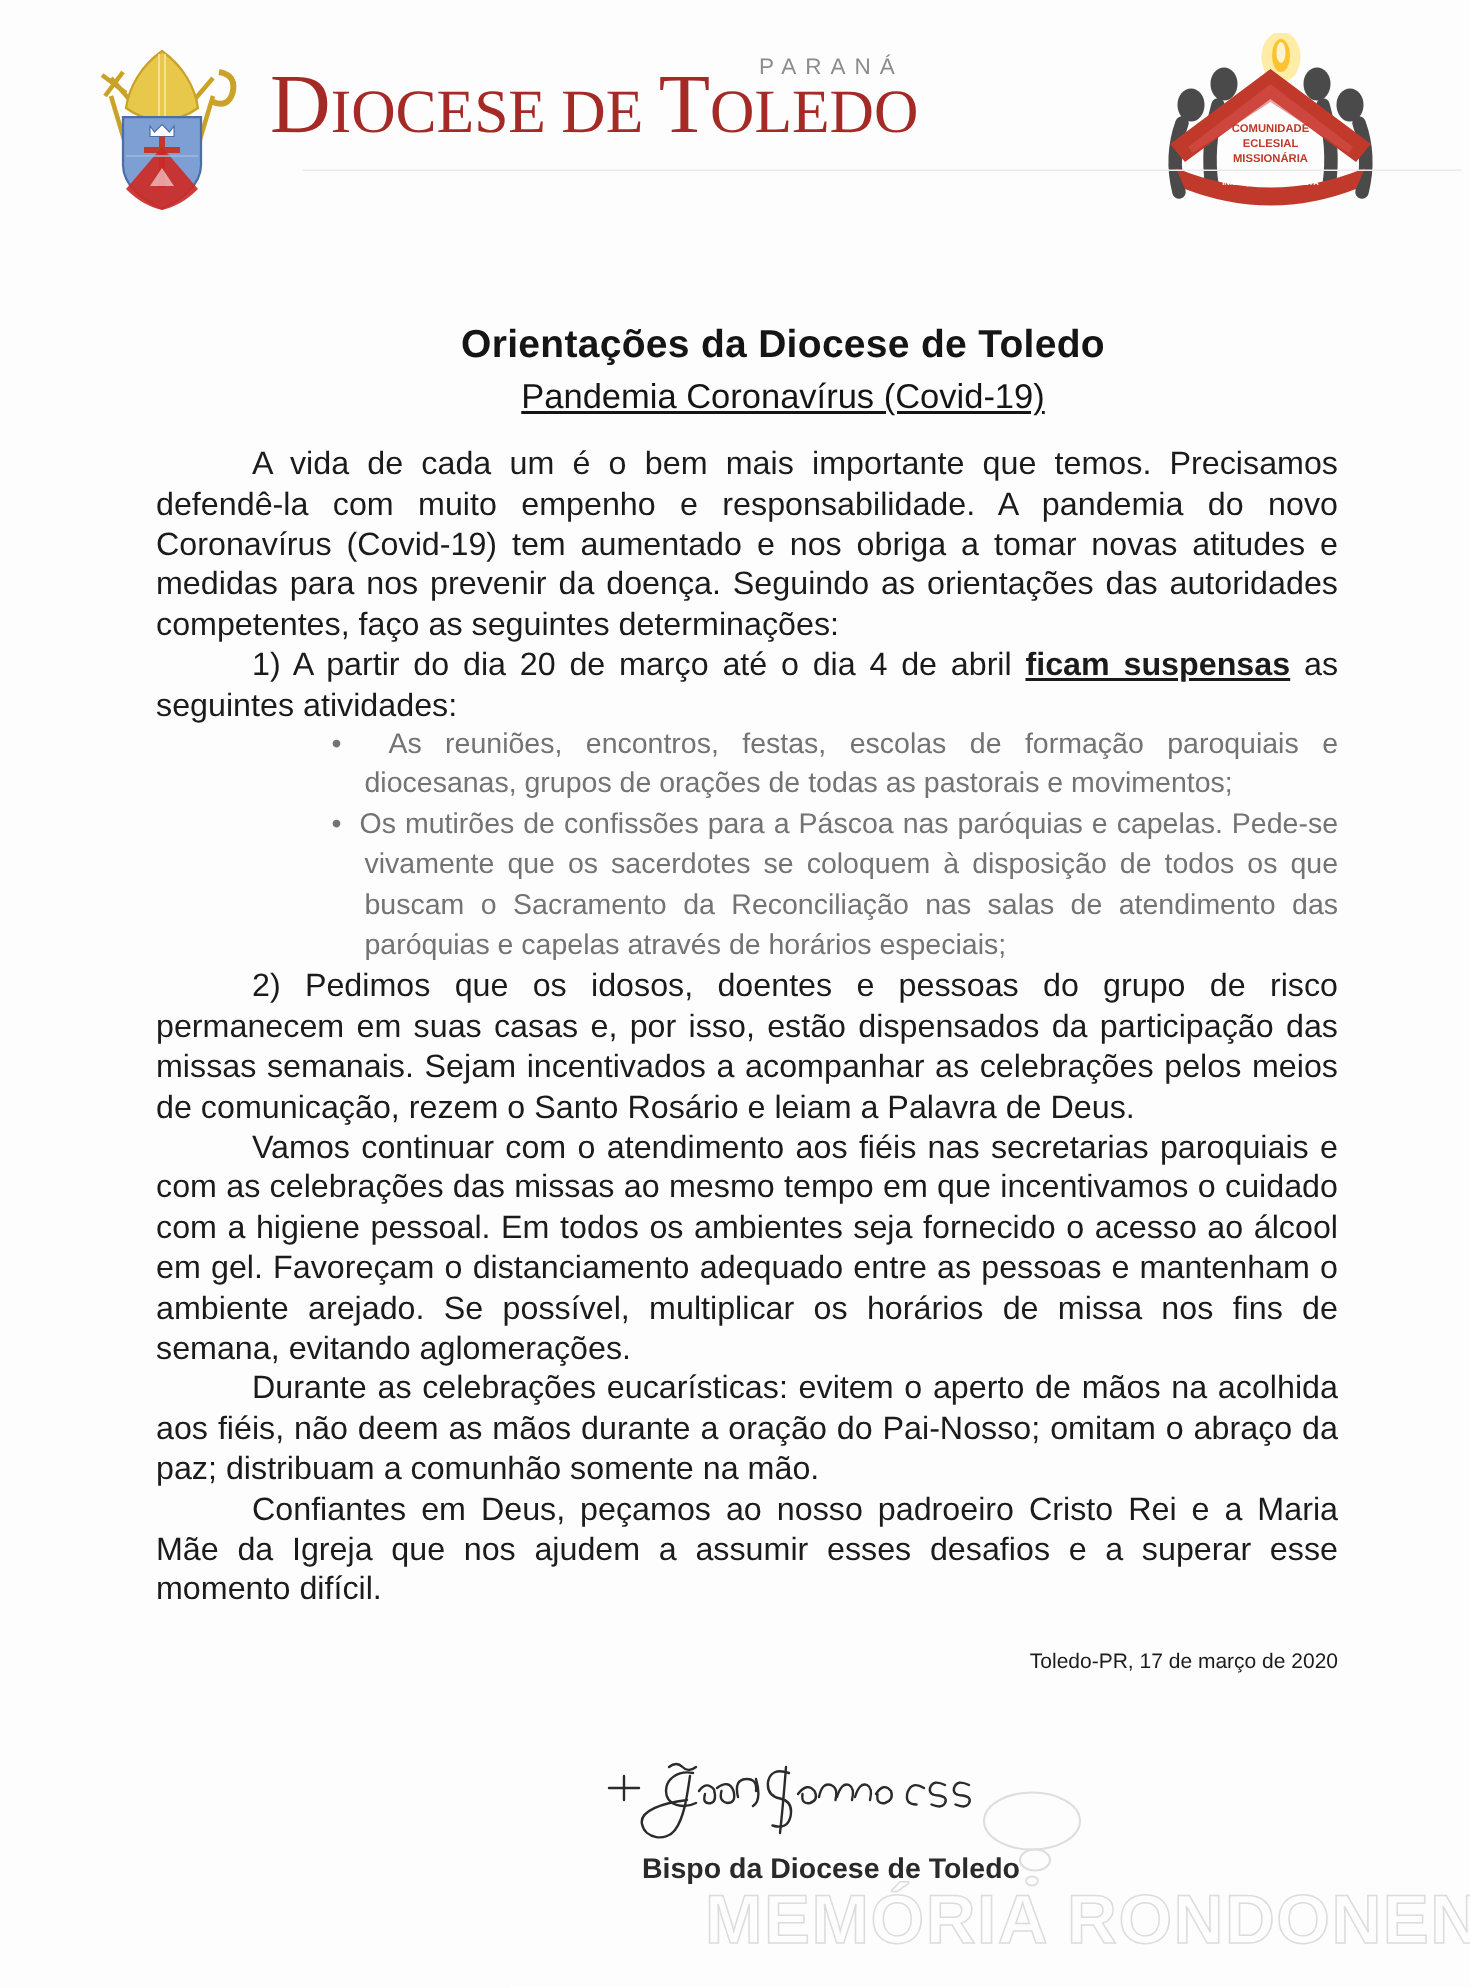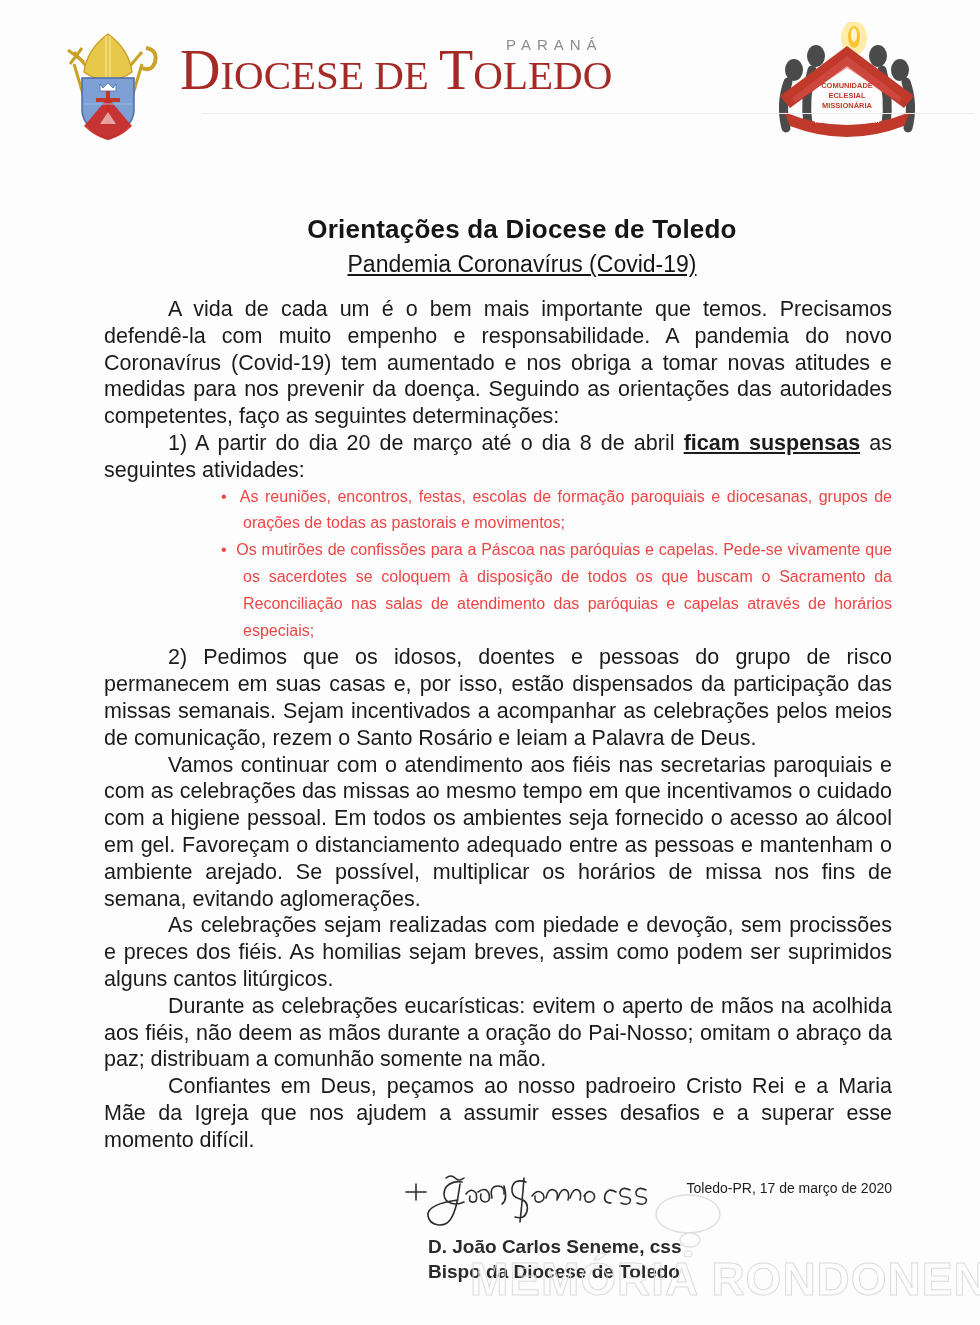--- a/index.html
+++ b/index.html
@@ -146,23 +146,23 @@
 
   .para b { font-weight: bold; text-decoration: underline; }
 
   .bullets {
     margin: 0;
     padding: 0;
     list-style: none;
   }
   .bullet {
     font-family: "Liberation Sans", sans-serif;
-    font-size: 16px;
+    font-size: 19px;
     line-height: 26.8px;
-    color: #ef4444;
+    color: #737373;
     text-align: justify;
     margin-left: 117px;
     padding-left: 22px;
     text-indent: -22px;
   }
   .bullet::before {
     content: "\2022\00a0\00a0";
   }
 
   .date-line {
@@ -313,30 +313,29 @@
 
   <div class="title-block">
     <h1 class="doc-title">Orientações da Diocese de Toledo</h1>
     <h2 class="doc-subtitle">Pandemia Coronavírus (Covid-19)</h2>
   </div>
 
   <div class="body-area">
 
     <p class="para">A vida de cada um é o bem mais importante que temos. Precisamos defendê-la com muito empenho e responsabilidade. A pandemia do novo Coronavírus (Covid-19) tem aumentado e nos obriga a tomar novas atitudes e medidas para nos prevenir da doença. Seguindo as orientações das autoridades competentes, faço as seguintes determinações:</p>
 
-    <p class="para"><span>1) A partir do dia 20 de março até o dia 8 de abril </span><b>ficam suspensas</b><span> as seguintes atividades:</span></p>
+    <p class="para"><span>1) A partir do dia 20 de março até o dia 4 de abril </span><b>ficam suspensas</b><span> as seguintes atividades:</span></p>
 
     <ul class="bullets">
       <li class="bullet">As reuniões, encontros, festas, escolas de formação paroquiais e diocesanas, grupos de orações de todas as pastorais e movimentos;</li>
       <li class="bullet">Os mutirões de confissões para a Páscoa nas paróquias e capelas. Pede-se vivamente que os sacerdotes se coloquem à disposição de todos os que buscam o Sacramento da Reconciliação nas salas de atendimento das paróquias e capelas através de horários especiais;</li>
     </ul>
 
     <p class="para">2) Pedimos que os idosos, doentes e pessoas do grupo de risco permanecem em suas casas e, por isso, estão dispensados da participação das missas semanais. Sejam incentivados a acompanhar as celebrações pelos meios de comunicação, rezem o Santo Rosário e leiam a Palavra de Deus.</p>
     <p class="para">Vamos continuar com o atendimento aos fiéis nas secretarias paroquiais e com as celebrações das missas ao mesmo tempo em que incentivamos o cuidado com a higiene pessoal. Em todos os ambientes seja fornecido o acesso ao álcool em gel. Favoreçam o distanciamento adequado entre as pessoas e mantenham o ambiente arejado. Se possível, multiplicar os horários de missa nos fins de semana, evitando aglomerações.</p>
-    <p class="para">As celebrações sejam realizadas com piedade e devoção, sem procissões e preces dos fiéis. As homilias sejam breves, assim como podem ser suprimidos alguns cantos litúrgicos.</p>
     <p class="para">Durante as celebrações eucarísticas: evitem o aperto de mãos na acolhida aos fiéis, não deem as mãos durante a oração do Pai-Nosso; omitam o abraço da paz; distribuam a comunhão somente na mão.</p>
     <p class="para">Confiantes em Deus, peçamos ao nosso padroeiro Cristo Rei e a Maria Mãe da Igreja que nos ajudem a assumir esses desafios e a superar esse momento difícil.</p>
 
     <div class="date-line">Toledo-PR, 17 de março de 2020</div>
   </div>
 
   <div class="sign-area">
     <div class="signature-mark">
       <svg viewBox="0 0 300 62" width="300" height="62">
         <g fill="none" stroke="#2b2b2b" stroke-width="1.6" stroke-linecap="round">
@@ -363,21 +362,20 @@
           <path d="M158 26 q3 -10 8 -8 q4 2 2 10"></path>
           <path d="M170 26 q3 -10 8 -8 q4 2 2 10"></path>
           <path d="M184 24 q5 -8 10 -2 q2 6 -4 8 q-6 1 -5 -6"></path>
 
           <path d="M216 20 q-8 -5 -11 3 q-2 8 6 8"></path>
           <path d="M230 18 q-8 -4 -10 2 q-1 5 6 5 q6 1 4 5 q-2 4 -9 1"></path>
           <path d="M246 18 q-8 -4 -10 2 q-1 5 6 5 q6 1 4 5 q-2 4 -9 1"></path>
         </g>
       </svg>
     </div>
-    <div class="sign-name">D. João Carlos Seneme, css</div>
     <div class="sign-name">Bispo da Diocese de Toledo</div>
   </div>
 
   <div class="watermark">
     <div class="wm-bubble">
       <svg viewBox="0 0 110 72" width="110" height="72">
         <ellipse cx="56" cy="20" rx="32" ry="19" fill="none" stroke="#dedede" stroke-width="1.4"></ellipse>
         <ellipse cx="58" cy="46" rx="10" ry="7" fill="none" stroke="#dedede" stroke-width="1.4"></ellipse>
         <ellipse cx="56" cy="60" rx="4" ry="3" fill="none" stroke="#dedede" stroke-width="1.2"></ellipse>
       </svg>

